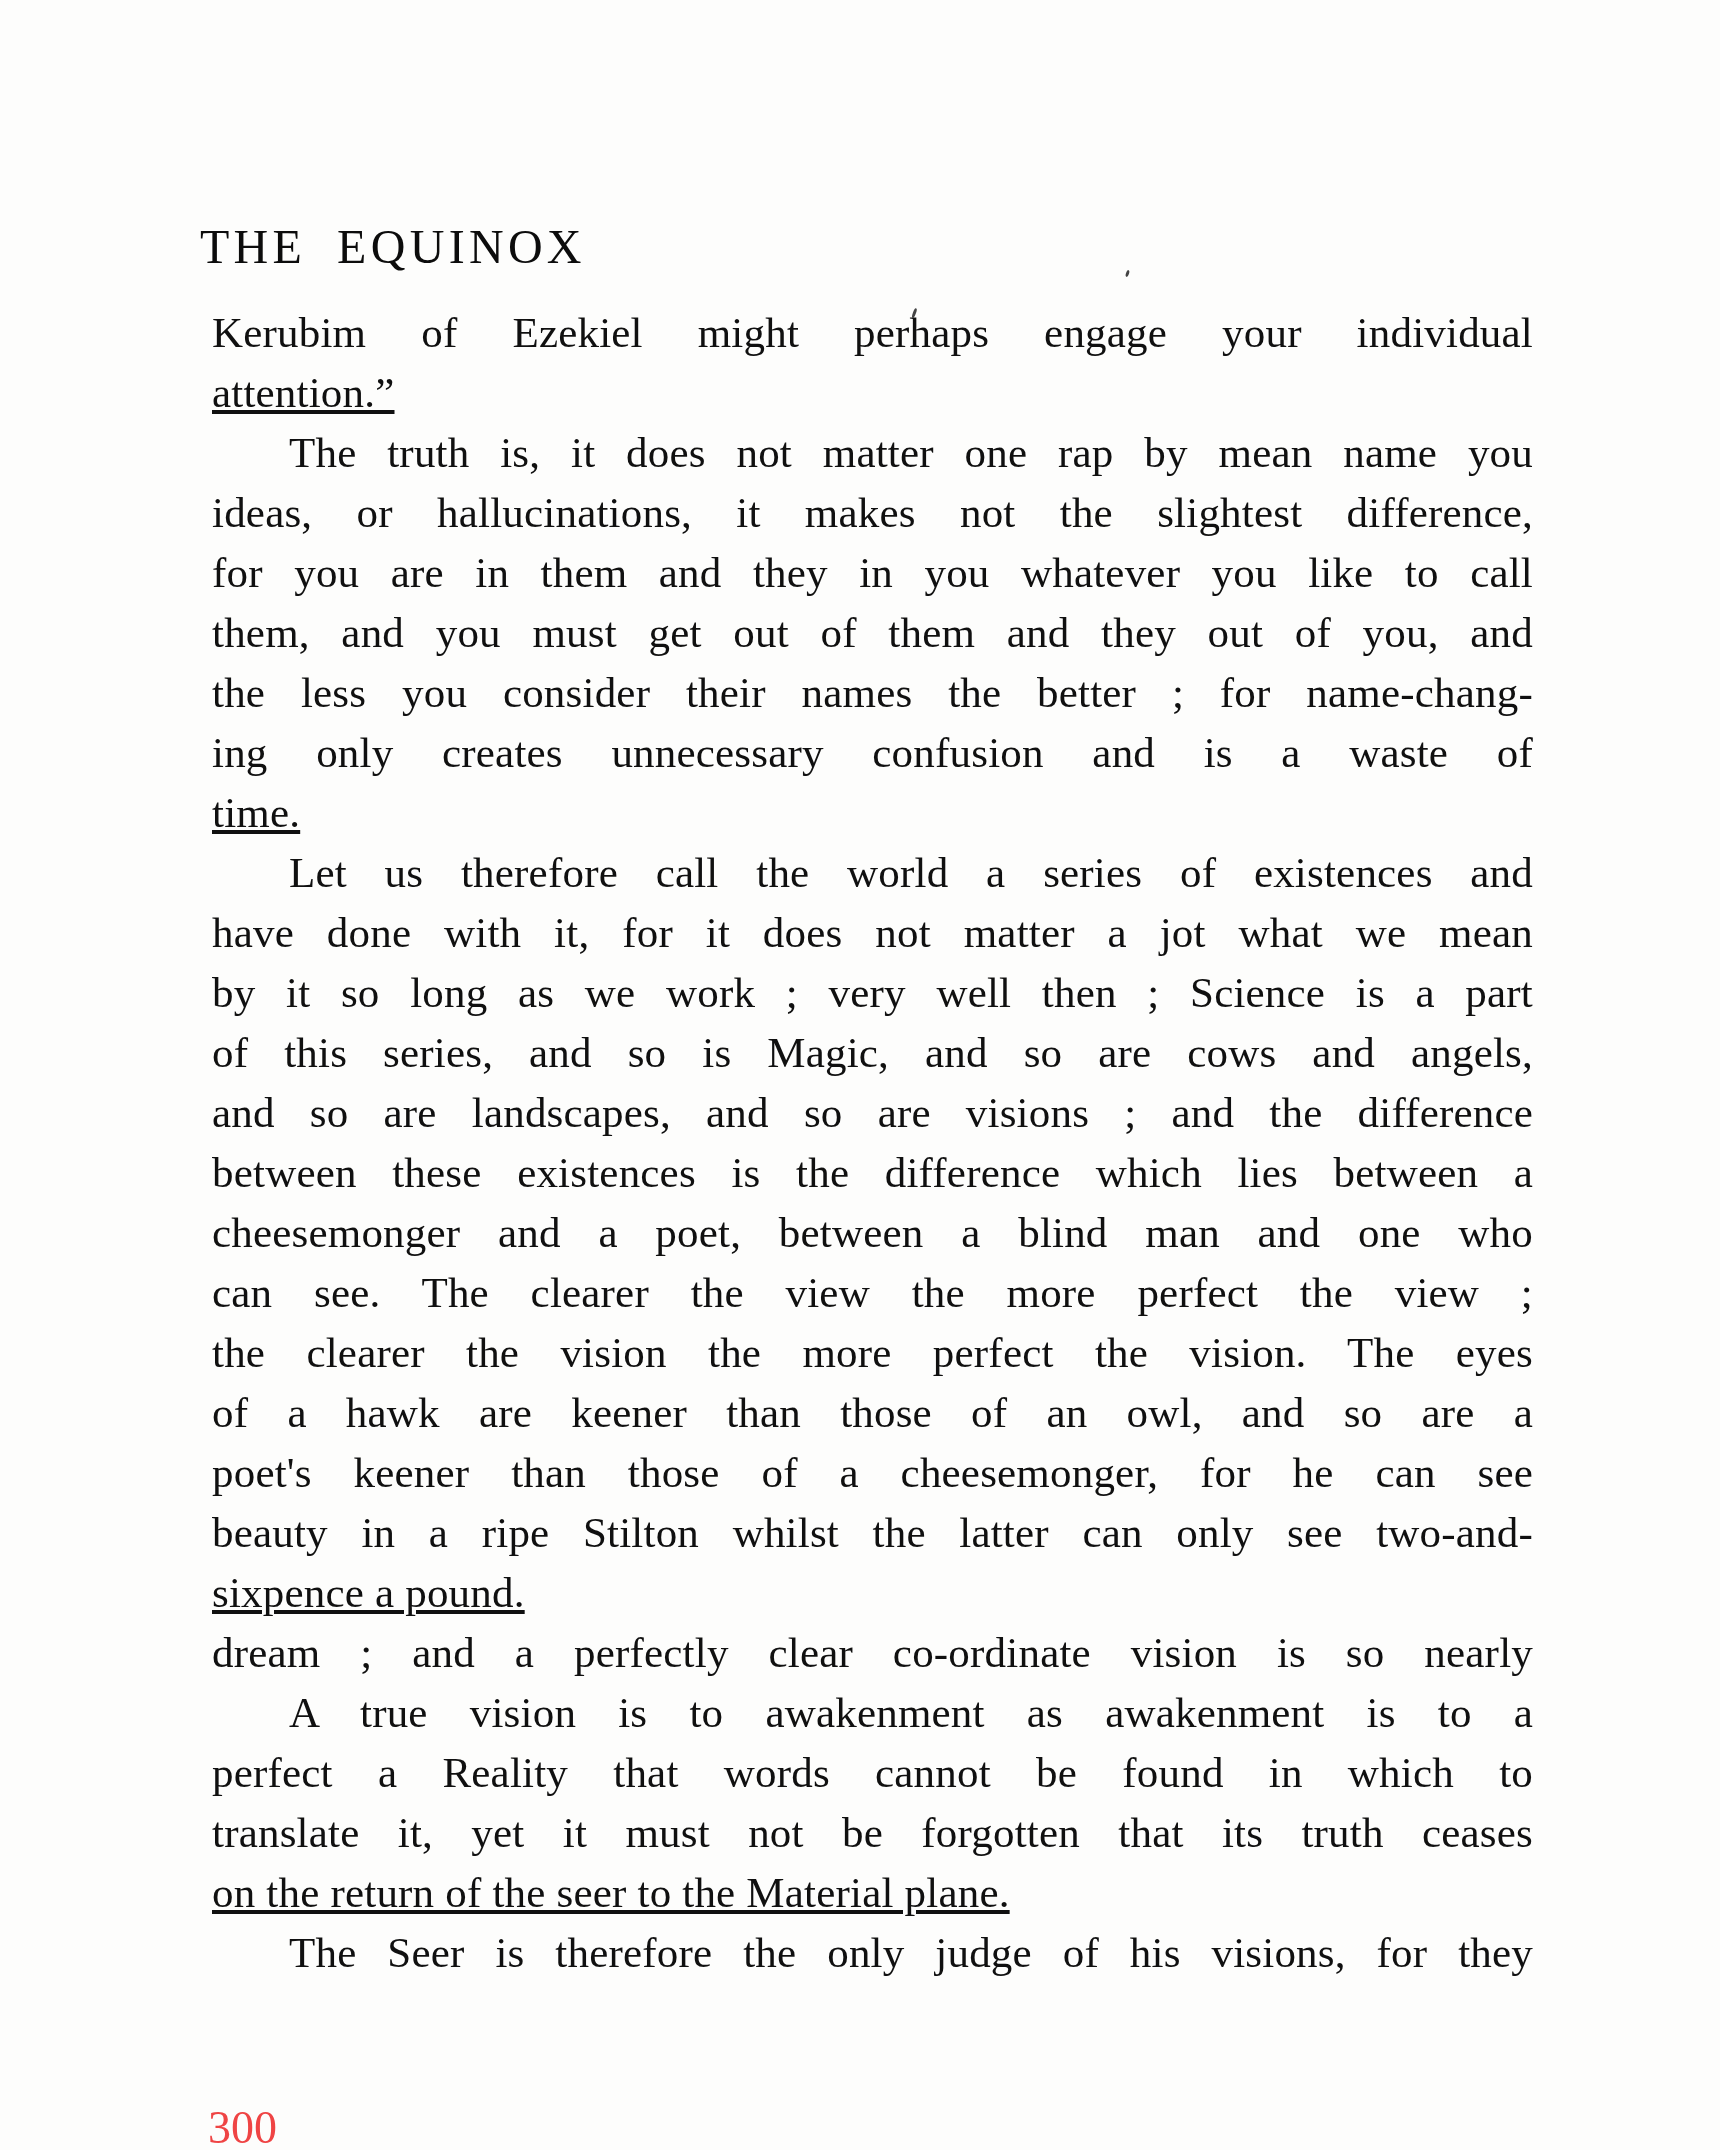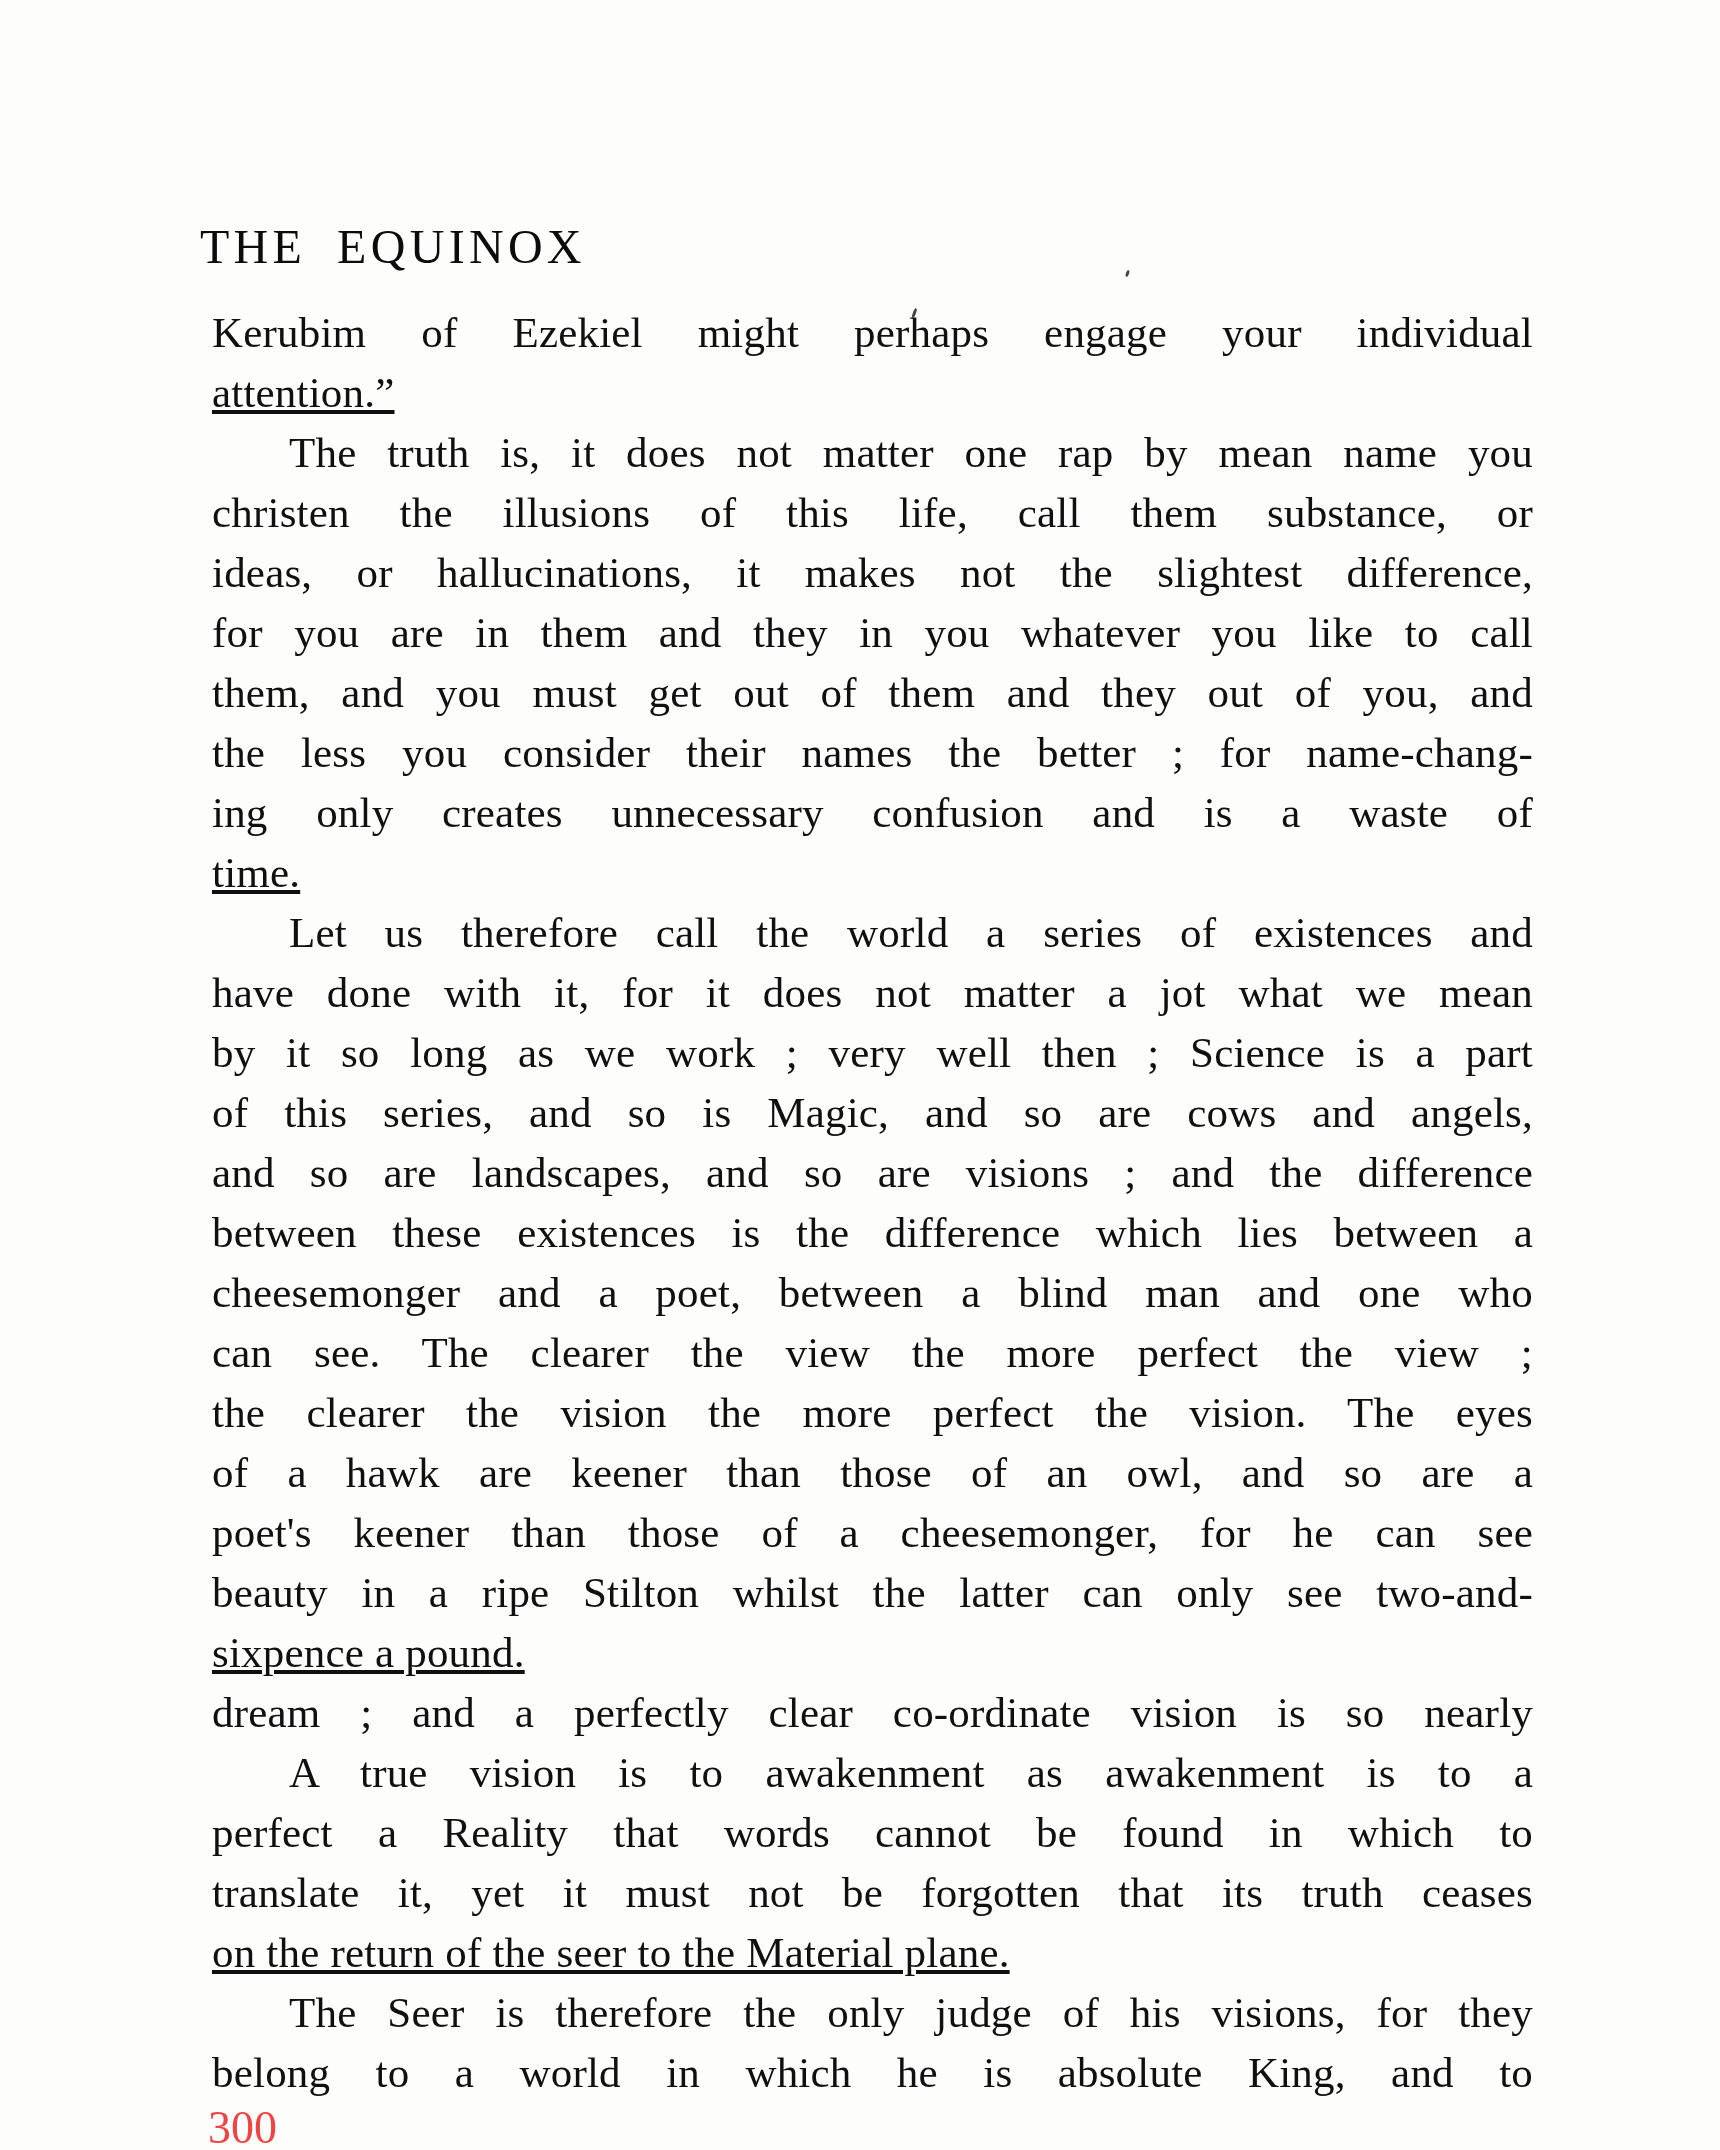--- a/index.html
+++ b/index.html
@@ -82,21 +82,20 @@
 
 <div class="running-header">THE EQUINOX</div>
 
 <div class="speck speck-1"></div>
 <div class="speck speck-2"></div>
 
 <div class="page-body" id="page-body">
     <div class="line">Kerubim of Ezekiel might perhaps engage your individual</div>
     <div class="line para-end">attention.”</div>
     <div class="line indent">The truth is, it does not matter one rap by mean name you</div>
-    <div class="line">christen the illusions of this life, call them substance, or</div>
     <div class="line">ideas, or hallucinations, it makes not the slightest difference,</div>
     <div class="line">for you are in them and they in you whatever you like to call</div>
     <div class="line">them, and you must get out of them and they out of you, and</div>
     <div class="line">the less you consider their names the better ; for name-chang-</div>
     <div class="line">ing only creates unnecessary confusion and is a waste of</div>
     <div class="line para-end">time.</div>
     <div class="line indent">Let us therefore call the world a series of existences and</div>
     <div class="line">have done with it, for it does not matter a jot what we mean</div>
     <div class="line">by it so long as we work ; very well then ; Science is a part</div>
     <div class="line">of this series, and so is Magic, and so are cows and angels,</div>
@@ -108,17 +107,16 @@
     <div class="line">of a hawk are keener than those of an owl, and so are a</div>
     <div class="line">poet's keener than those of a cheesemonger, for he can see</div>
     <div class="line">beauty in a ripe Stilton whilst the latter can only see two-and-</div>
     <div class="line para-end">sixpence a pound.</div>
     <div class="line">dream ; and a perfectly clear co-ordinate vision is so nearly</div>
     <div class="line indent">A true vision is to awakenment as awakenment is to a</div>
     <div class="line">perfect a Reality that words cannot be found in which to</div>
     <div class="line">translate it, yet it must not be forgotten that its truth ceases</div>
     <div class="line para-end">on the return of the seer to the Material plane.</div>
     <div class="line indent">The Seer is therefore the only judge of his visions, for they</div>
-    <div class="line">belong to a world in which he is absolute King, and to</div>
   </div>
 
 <div class="page-number">300</div>
 
 
 </body></html>

